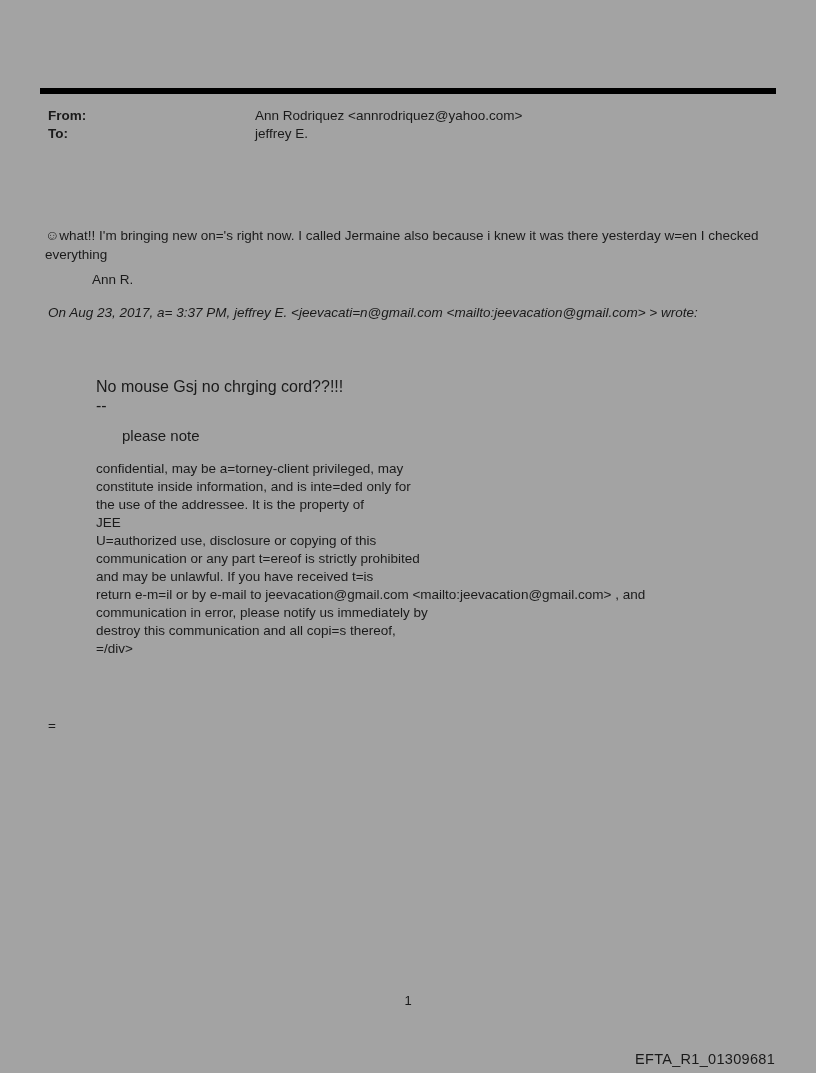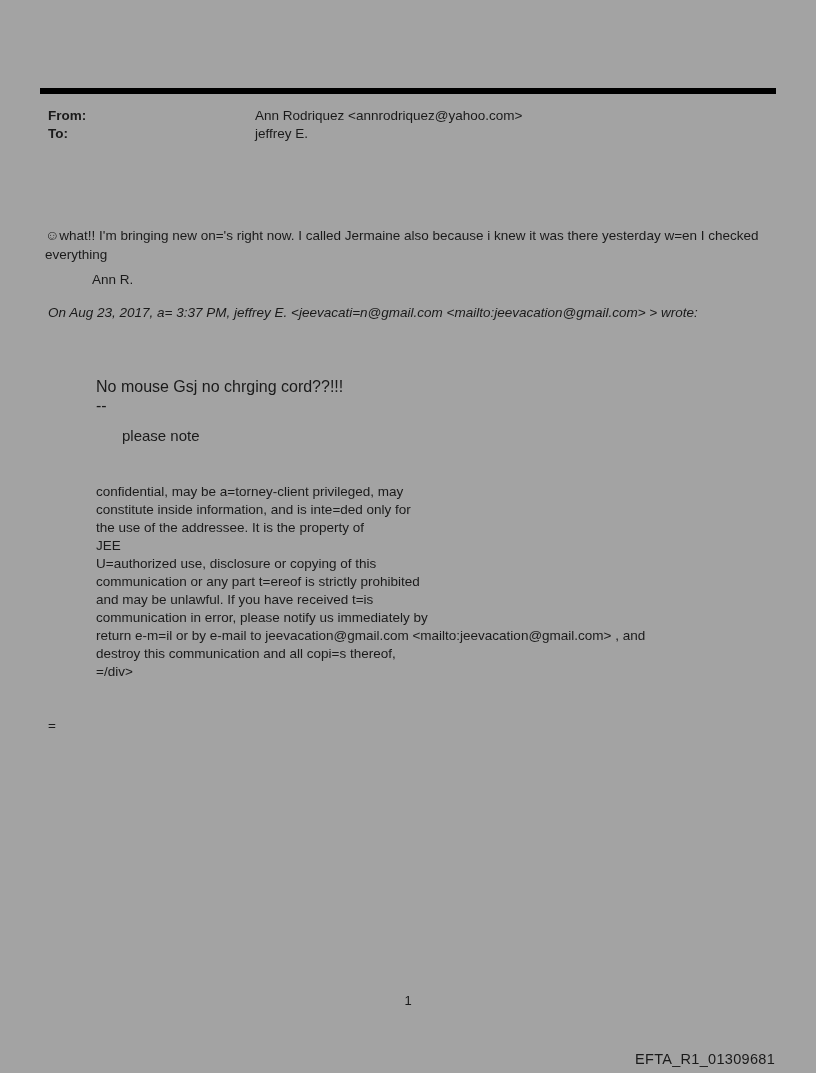--- a/index.html
+++ b/index.html
@@ -69,21 +69,21 @@
   }
   .please-note {
     position: absolute;
     left: 122px;
     top: 427px;
     font-size: 15px;
   }
   .disclaimer {
     position: absolute;
     left: 96px;
-    top: 483px;
+    top: 460px;
     font-size: 13.5px;
     line-height: 18px;
   }
   .trailing-equals {
     position: absolute;
     left: 48px;
     top: 718px;
     font-size: 13.5px;
   }
   .page-number {
@@ -134,22 +134,22 @@
   <div class="please-note">please note</div>
 
   <div class="disclaimer">
     <div>confidential, may be a=torney-client privileged, may</div>
     <div>constitute inside information, and is inte=ded only for</div>
     <div>the use of the addressee. It is the property of</div>
     <div>JEE</div>
     <div>U=authorized use, disclosure or copying of this</div>
     <div>communication or any part t=ereof is strictly prohibited</div>
     <div>and may be unlawful. If you have received t=is</div>
+    <div>return e-m=il or by e-mail to jeevacation@gmail.com &lt;mailto:jeevacation@gmail.com&gt; , and</div>
     <div>communication in error, please notify us immediately by</div>
-    <div>return e-m=il or by e-mail to jeevacation@gmail.com &lt;mailto:jeevacation@gmail.com&gt; , and</div>
     <div>destroy this communication and all copi=s thereof,</div>
     <div>=/div&gt;</div>
   </div>
 
   <div class="trailing-equals">=</div>
 
   <div class="page-number">1</div>
 
   <div class="bates-number">EFTA_R1_01309681</div>
 

